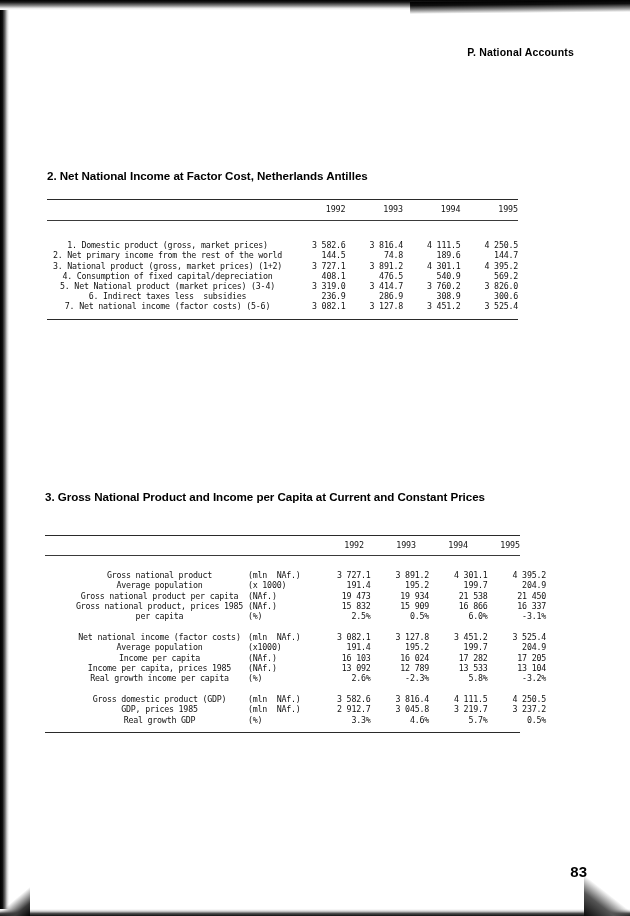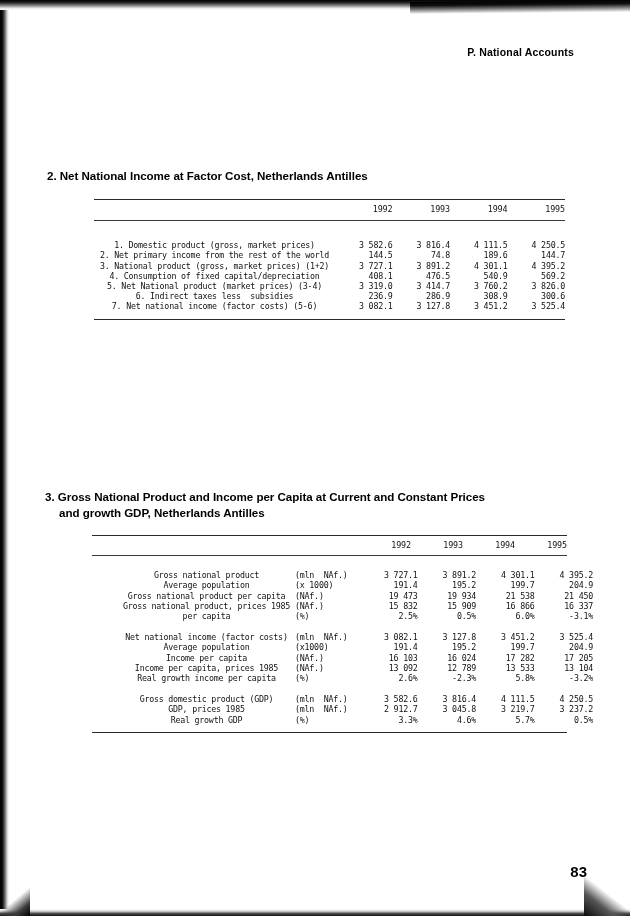--- a/index.html
+++ b/index.html
@@ -84,21 +84,20 @@
   #heading-3 .ind { display: block; padding-left: 14px; }
 
   
   .tbl {
     position: absolute;
     font-family: "DejaVu Sans Mono", "Liberation Mono", monospace;
     font-size: 8.3px;
     line-height: 10.2px;
     letter-spacing: -0.22px;
     color: #111;
-    margin-left: 47px;
   }
   #tbl-1 { left: 47px; top: 199px; width: 471px; }
   #tbl-2 { left: 45px; top: 535px; width: 475px; }
 
   .rule {
     height: 0;
     border-top: 1.4px solid #2a2a2a;
   }
   .rule.thin { border-top: 1.1px solid #3a3a3a; }
 
@@ -237,21 +236,20 @@
       <span class="val">3 525.4</span>
     </div>
 
     <div style="height:7px"></div>
     <div class="rule"></div>
   </div>
 
   <div class="sec-heading" id="heading-3">
     <span class="num">3.</span>
     <span>Gross National Product and Income per Capita at Current and Constant Prices</span>
-    <span class="ind">and growth GDP, Netherlands Antilles</span>
   </div>
 
   <div class="tbl" id="tbl-2">
     <div class="rule"></div>
     <div style="height:4px"></div>
     <div class="hrow">
       <span class="lbl"></span>
       <span class="yr">1992</span>
       <span class="yr">1993</span>
       <span class="yr">1994</span>

